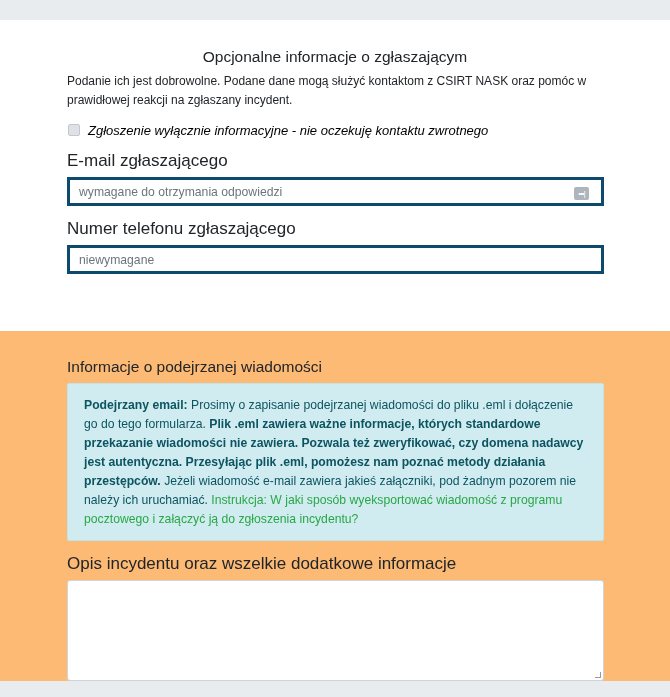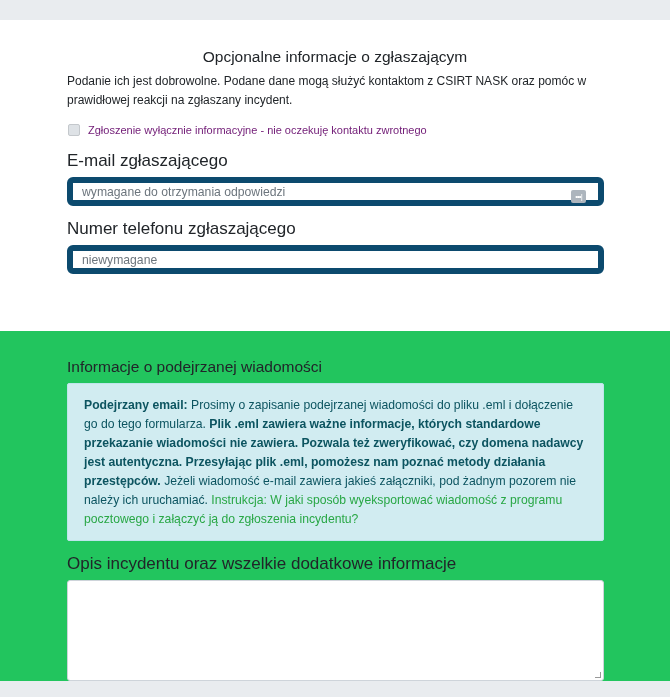--- a/index.html
+++ b/index.html
@@ -1,28 +1,28 @@
 <!DOCTYPE html>
 <html><head>
 <meta charset="utf-8">
 <style>
   * { box-sizing: border-box; margin: 0; padding: 0; }
   html, body { width: 670px; height: 697px; overflow: hidden; }
   body { background: #e9ecef; font-family: "Liberation Sans", "DejaVu Sans", sans-serif; color: #212529; }
   .top-strip { height: 20px; background: #e9ecef; }
   .section-white { background: #ffffff; height: 311px; padding: 26px 67px 0 67px; }
-  .section-gray { background: #22c55e; padding: 26px 33px 0 67px; }
+  .section-gray { background: #fdba74; padding: 26px 33px 0 67px; }
   h1.title { font-size: 19px; font-weight: 400; color: #212529; line-height: 22px; margin-bottom: 4px; }
   h2.subtitle { font-size: 15.5px; font-weight: 400; color: #212529; line-height: 22px; margin-bottom: 4px; text-align: center; }
   .muted { font-size: 12px; color: #212529; line-height: 19px; }
   .check-row { display: flex; align-items: center; margin-top: 12px; height: 16px; }
   .checkbox { width: 12px; height: 12px; border: 1px solid #c4c8cc; border-radius: 2px; background: #dee2e6; margin-right: 8px; margin-left: 1px; }
-  .check-label { font-size: 11px; color: #701a75; }
+  .check-label { font-size: 13px; color: #000000; font-style: italic; }
   .label { font-size: 17px; color: #212529; line-height: 16px; margin-top: 15px; margin-bottom: 8px; display: block; }
-  .input { width: 537px; height: 29px; border: 6px solid #0c4a6e; border-radius: 6px; background: #fff; display: flex; align-items: center; padding: 8px 9px; position: relative; }
+  .input { width: 537px; height: 29px; border: 3px solid #0c4a6e; border-radius: 0; background: #fff; display: flex; align-items: center; padding: 8px 9px; position: relative; }
   .placeholder { font-size: 12.2px; color: #6c757d; }
   .pw-icon { position: absolute; right: 12px; top: 7px; width: 15px; height: 13px; background: #adb5bd; border-radius: 2px; display: flex; align-items: center; justify-content: center; color: #fff; font-size: 8px; line-height: 1; letter-spacing: -1px; }
   h3.sec { font-size: 15.5px; font-weight: 400; color: #212529; line-height: 20px; margin-bottom: 6px; }
   .alert { width: 537px; background: #d1ecf1; border: 1px solid #bee5eb; border-radius: 2px; padding: 12px 16px 11px 16px; color: #0c5460; font-size: 12.2px; line-height: 19px; }
   .alert b { font-weight: 700; color: #0c5460; }
   .alert .lnk { color: #28a745; }
   .textarea { width: 537px; height: 101px; border: 1px solid #ced4da; border-radius: 3px; background: #fff; position: relative; }
   .resize { position: absolute; right: 2px; bottom: 2px; width: 6px; height: 6px; border-right: 1px solid #999; border-bottom: 1px solid #999; transform: skew(0); }
   .label2 { }
 </style>

